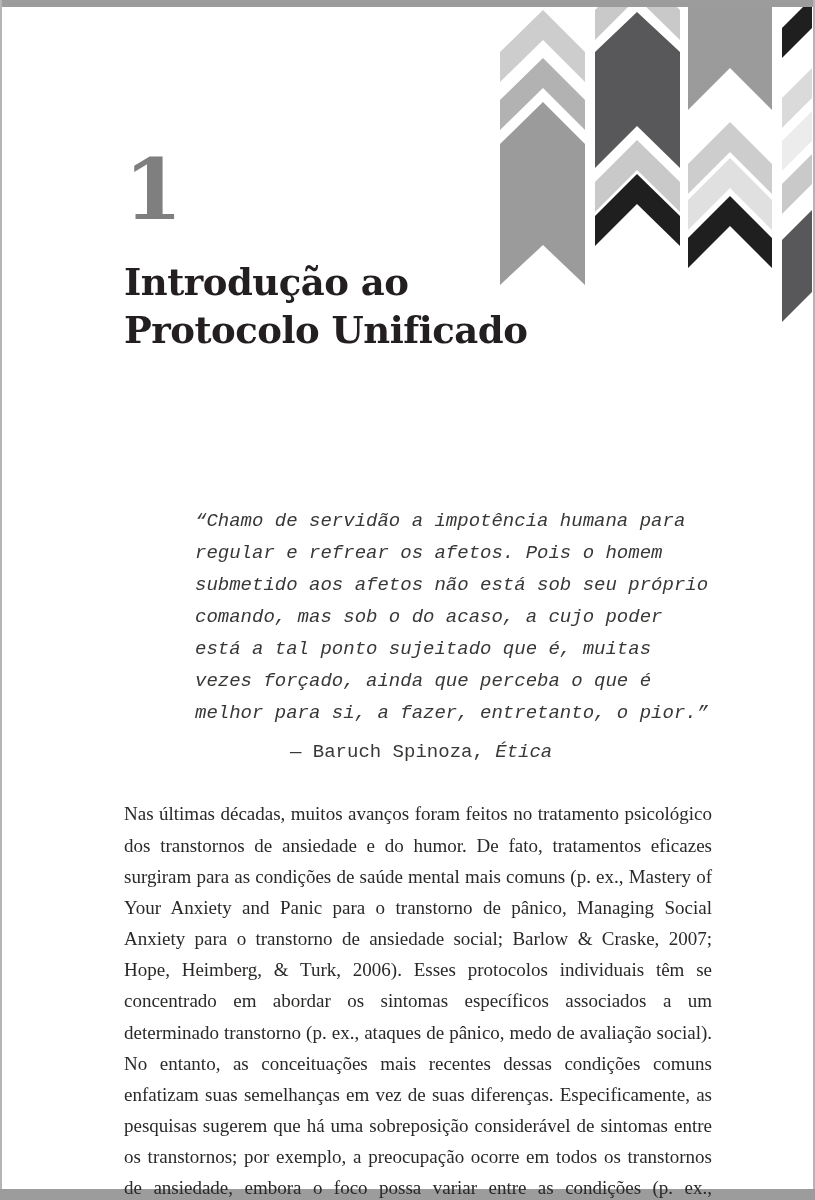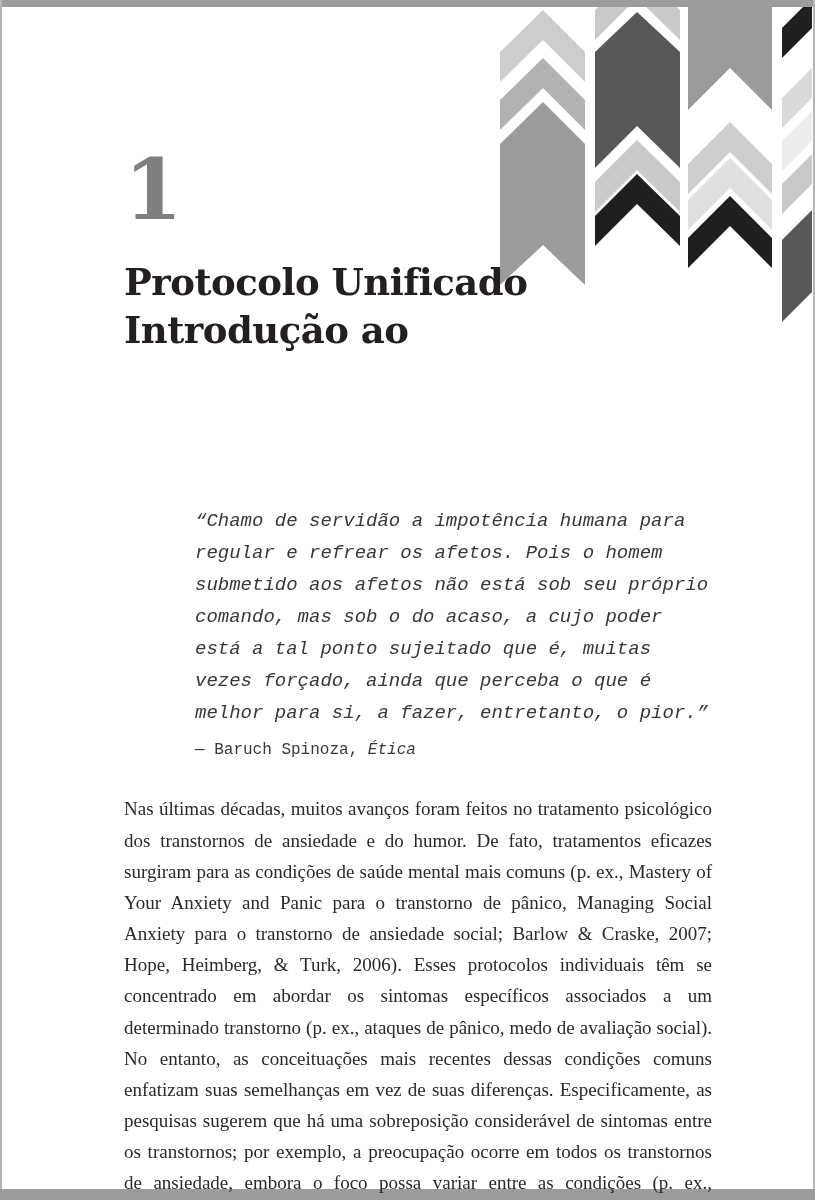--- a/index.html
+++ b/index.html
@@ -62,22 +62,23 @@
     margin-left: 71px;
     width: 516px;
     font-style: italic;
     font-size: 19px;
     line-height: 1.68;
     color: #3a3836;
     font-family: Liberation Mono, monospace;
   }
   .attribution {
     margin-top: 7px;
+    margin-left: 95px;
     font-style: normal;
-    font-size: 16px;
+    font-size: 19px;
     color: #3a3836;
   }
   .attribution .work { font-style: italic; }
   .body-text {
     margin-top: 30px;
     width: 588px;
     font-size: 19px;
     line-height: 1.64;
     text-align: justify;
     color: #2b2928;
@@ -115,22 +116,22 @@
     <polygon points="782,98 815,65 815,95 782,128" fill="#dadada"></polygon>
     <polygon points="782,141 815,108 815,138 782,171" fill="#ececec"></polygon>
     <polygon points="782,184 815,151 815,181 782,214" fill="#c9c9c9"></polygon>
     <polygon points="782,240 815,207 815,289 782,322" fill="#58585a"></polygon>
   </svg>
 
   <div class="content">
     <div class="chapter-num">1</div>
 
     <div class="chapter-title">
+      <span style="display:block">Introdução ao</span>
       <span style="display:block">Protocolo Unificado</span>
-      <span style="display:block">Introdução ao</span>
     </div>
 
     <div class="epigraph">
       <span>“Chamo de servidão a impotência humana para regular e refrear os afetos. Pois o homem submetido aos afetos não está sob seu próprio comando, mas sob o do acaso, a cujo poder está a tal ponto sujeitado que é, muitas vezes forçado, ainda que perceba o que é melhor para si, a fazer, entretanto, o pior.”</span>
       <div class="attribution">
         <span>— Baruch Spinoza,</span>
         <span class="work">Ética</span>
       </div>
     </div>
 

